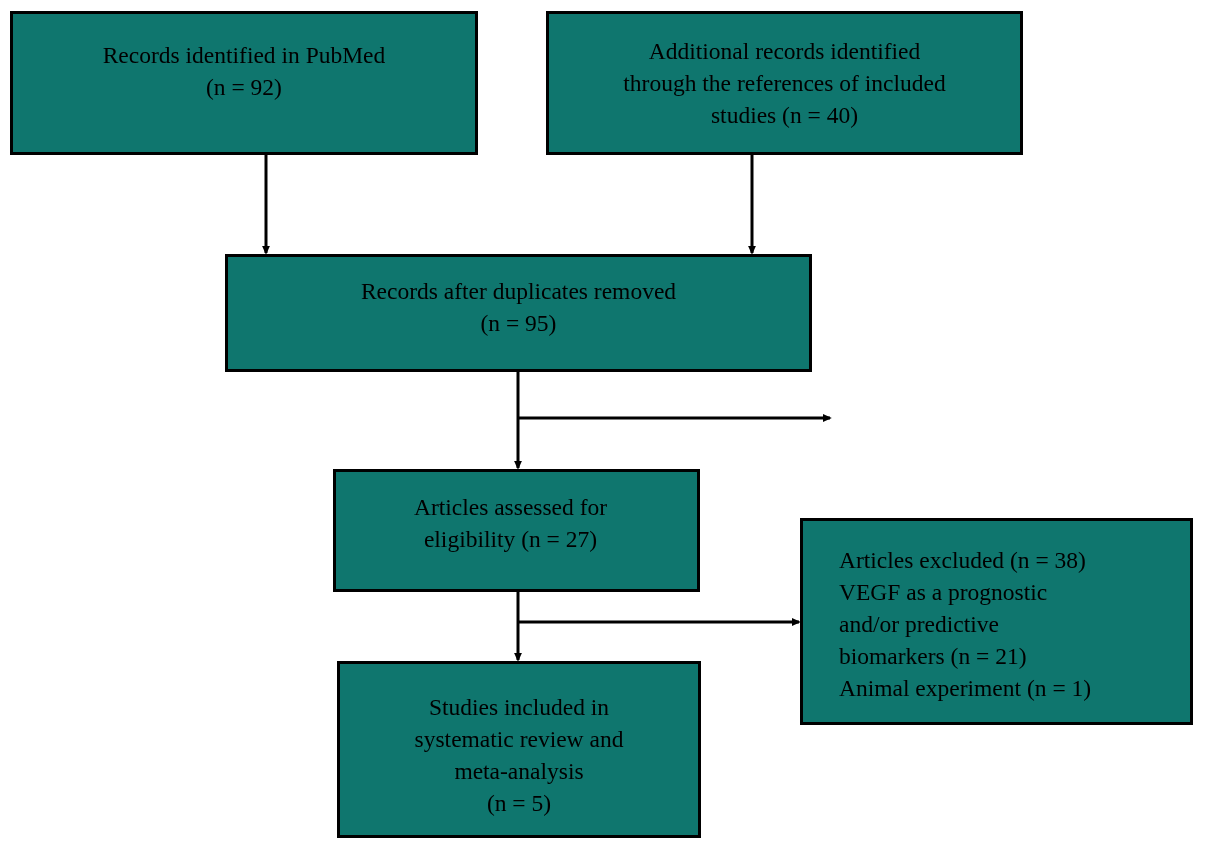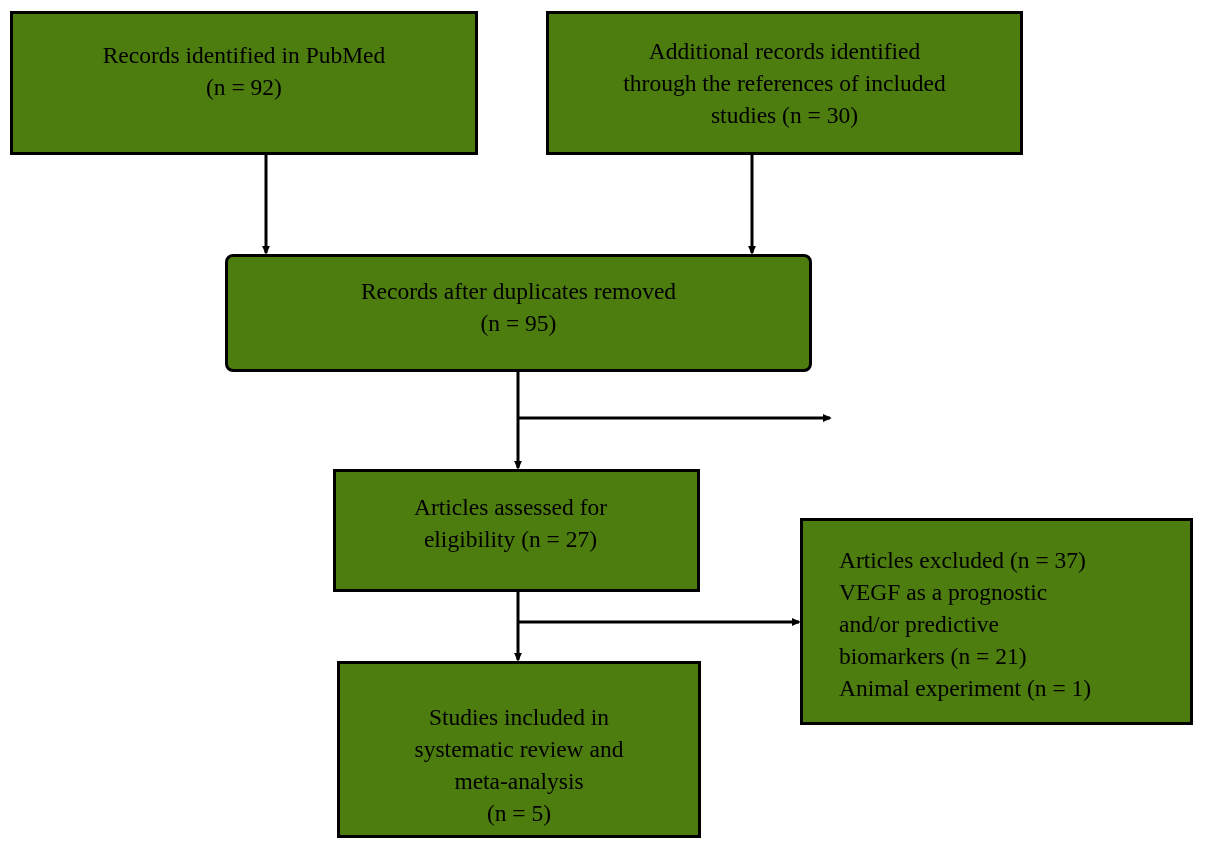--- a/index.html
+++ b/index.html
@@ -1,19 +1,19 @@
 <!DOCTYPE html>
 <html><head>
 <meta charset="utf-8">
 <style>
   html,body{margin:0;padding:0;background:#ffffff;}
   body{width:1205px;height:853px;position:relative;overflow:hidden;
        font-family:"Liberation Serif","DejaVu Serif",serif;color:#000000;}
   #canvas{position:absolute;left:0;top:0;width:1205px;height:853px;}
-  .box{position:absolute;box-sizing:border-box;background:#4d7c0f;
+  .box{position:absolute;box-sizing:border-box;background:#0f766e;
        border:3px solid #000000;display:flex;justify-content:center;}
   .box .txt{font-size:23.5px;line-height:1.36;white-space:pre-line;}
   .center .txt{text-align:center;}
   .leftal{justify-content:flex-start;}
   .leftal .txt{text-align:left;}
   .vtop{align-items:flex-start;}
   svg.edges{position:absolute;left:0;top:0;width:1205px;height:853px;
             pointer-events:none;overflow:visible;}
 </style>
 </head>
@@ -45,36 +45,36 @@
         <line x1="518" y1="622" x2="799" y2="622" stroke="#000000" stroke-width="3" marker-end="url(#ah)"></line>
       </g>
     </svg>
     <div class="box center vtop" style="left: 10px; top: 11px; width: 468px; height: 144px; padding-top: 26px; padding-left: 8px; padding-right: 8px;">
       <div class="txt">Records identified in PubMed
 (n = 92)</div>
     </div>
     <div class="box center vtop" style="left: 546px; top: 11px; width: 477px; height: 144px; padding-top: 22px; padding-left: 8px; padding-right: 8px;">
       <div class="txt">Additional records identified
 through the references of included
-studies (n = 30)</div>
+studies (n = 40)</div>
     </div>
-    <div class="box center vtop" style="left: 225px; top: 254px; width: 587px; height: 118px; padding-top: 19px; padding-left: 8px; padding-right: 8px; border-radius: 8px;">
+    <div class="box center vtop" style="left: 225px; top: 254px; width: 587px; height: 118px; padding-top: 19px; padding-left: 8px; padding-right: 8px;">
       <div class="txt">Records after duplicates removed
 (n = 95)</div>
     </div>
     <div class="box center vtop" style="left: 333px; top: 469px; width: 367px; height: 123px; padding-top: 20px; padding-left: 8px; padding-right: 20px;">
       <div class="txt">Articles assessed for
 eligibility (n = 27)</div>
     </div>
     <div class="box leftal vtop" style="left: 800px; top: 518px; width: 393px; height: 207px; padding-top: 24px; padding-left: 36px; padding-right: 8px;">
-      <div class="txt">Articles excluded (n = 37)
+      <div class="txt">Articles excluded (n = 38)
  VEGF as a prognostic
  and/or predictive
  biomarkers (n = 21)
 Animal experiment (n = 1)</div>
     </div>
-    <div class="box center vtop" style="left: 337px; top: 661px; width: 364px; height: 177px; padding-top: 38px; padding-left: 8px; padding-right: 8px;">
+    <div class="box center vtop" style="left: 337px; top: 661px; width: 364px; height: 177px; padding-top: 28px; padding-left: 8px; padding-right: 8px;">
       <div class="txt">Studies included in
 systematic review and
 meta-analysis
 (n = 5)</div>
     </div>
   </div>
 
 </body></html>

